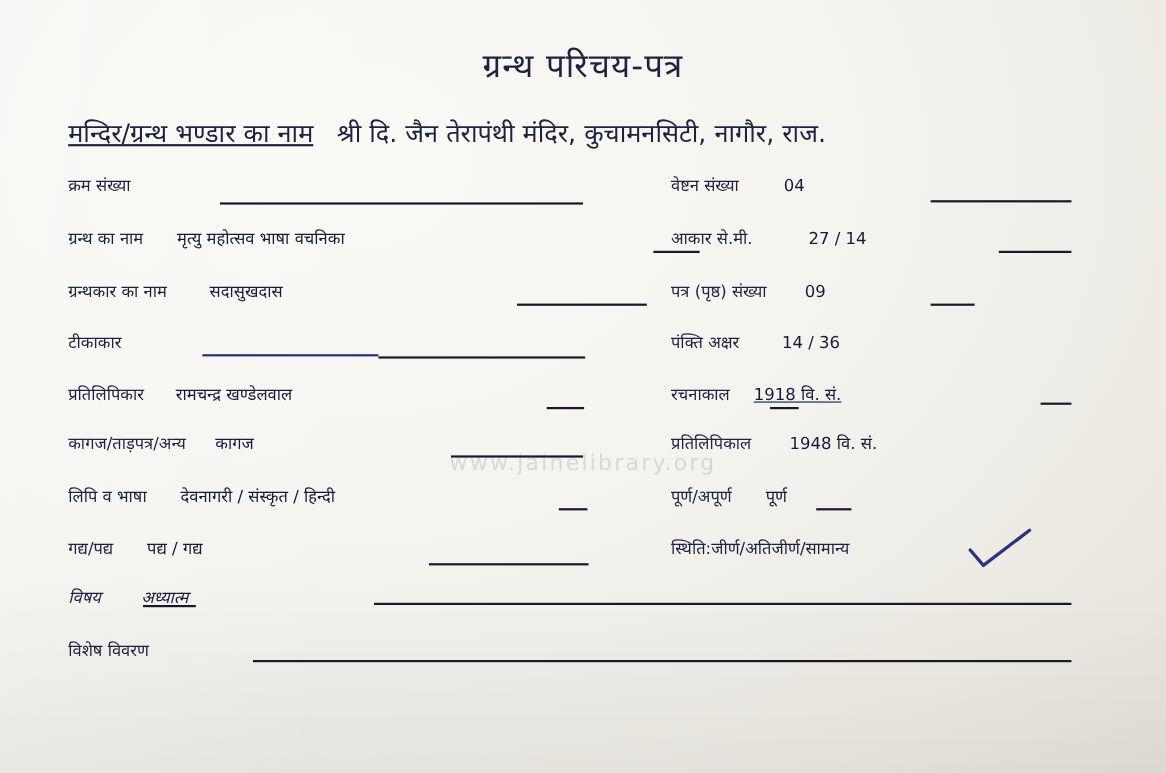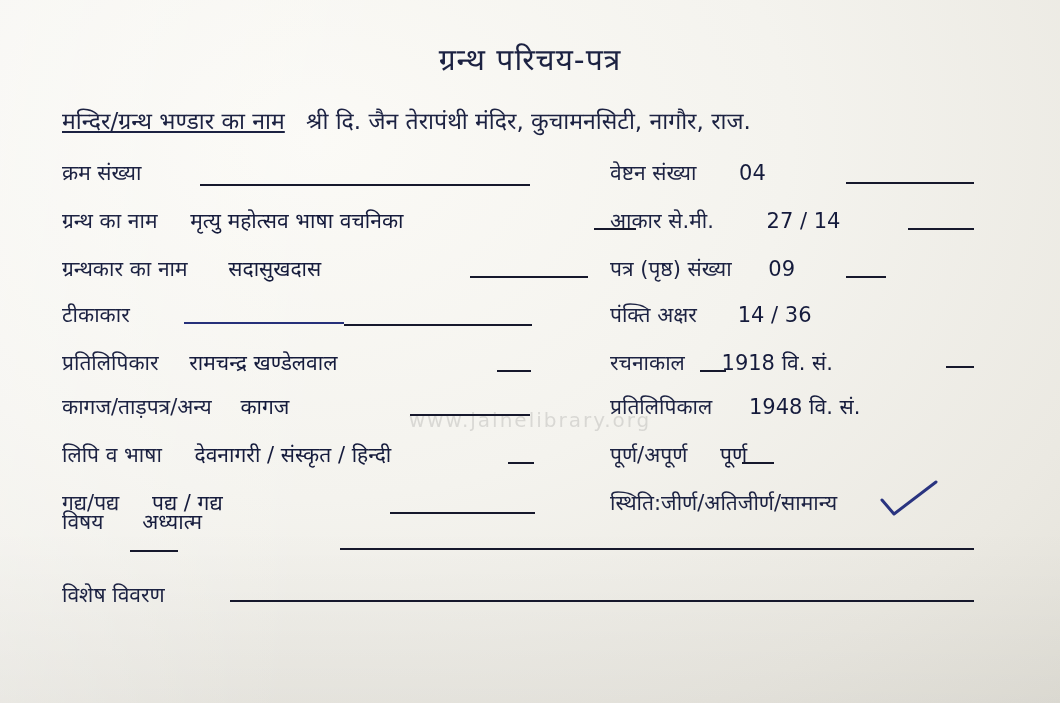--- a/index.html
+++ b/index.html
@@ -58,21 +58,21 @@
     white-space: nowrap;
   }
   .hdr .hdr-label { margin-right: 14px; text-decoration: underline; }
   .hdr .hdr-value { }
 
   .row {
     position: absolute;
     left: 62px;
     width: 940px;
     height: 40px;
-    font-size: 21px;
+    font-size: 15px;
     color: #1c2242;
   }
   .cellL, .cellR {
     position: absolute;
     top: 0;
     white-space: nowrap;
   }
   .cellL { left: 0; }
   .cellR { left: 548px; }
 
@@ -171,21 +171,21 @@
   <div class="rule" style="left:184px; top:322px; width:160px; border-top:2px solid #26307a;"></div>
   <div class="rule" style="left:344px; top:324px; width:188px;"></div>
 
   <div class="row" style="top:348px;">
     <span class="cellL">
       <span class="lbl">प्रतिलिपिकार</span>
       <span class="val" style="margin-left:24px;">रामचन्द्र खण्डेलवाल</span>
     </span>
     <span class="cellR">
       <span class="lbl">रचनाकाल</span>
-      <span class="val" style="margin-left:30px;">1918 वि. सं.</span>
+      <span class="val" style="margin-left:17px;text-decoration:underline;">1918 वि. सं.</span>
     </span>
   </div>
   <div class="rule" style="left:497px; top:370px; width:34px;"></div>
   <div class="rule" style="left:700px; top:370px; width:26px;"></div>
   <div class="rule" style="left:946px; top:366px; width:28px;"></div>
 
   <div class="row" style="top:392px;">
     <span class="cellL">
       <span class="lbl">कागज/ताड़पत्र/अन्य</span>
       <span class="val" style="margin-left:22px;">कागज</span>
@@ -220,21 +220,21 @@
     </span>
   </div>
   <div class="rule" style="left:390px; top:512px; width:145px;"></div>
 
   <div class="check">
     <svg width="60" height="40" viewBox="0 0 60 40" aria-hidden="true">
       <path d="M2 20 L14 34 L56 2" fill="none" stroke="#2a3480" stroke-width="3" stroke-linecap="round" stroke-linejoin="round"></path>
     </svg>
   </div>
 
-  <div class="row" style="top:507px;">
+  <div class="row" style="top:532px;font-style:italic;">
     <span class="cellL">
       <span class="lbl">विषय</span>
       <span class="val" style="margin-left:32px;">अध्यात्म</span>
     </span>
   </div>
   <div class="rule" style="left:130px; top:550px; width:48px;"></div>
   <div class="rule" style="left:340px; top:548px; width:634px;"></div>
 
   <div class="row" style="top:580px;">
     <span class="cellL">

